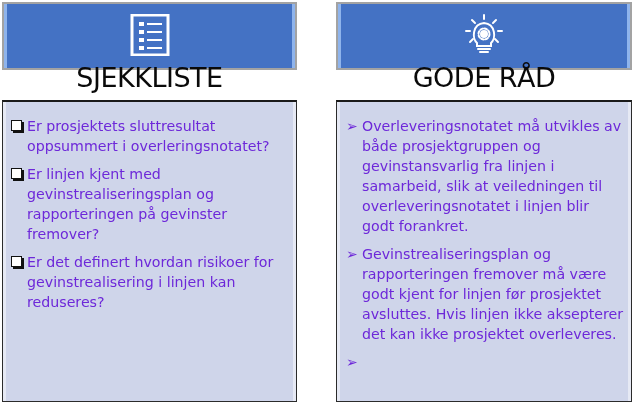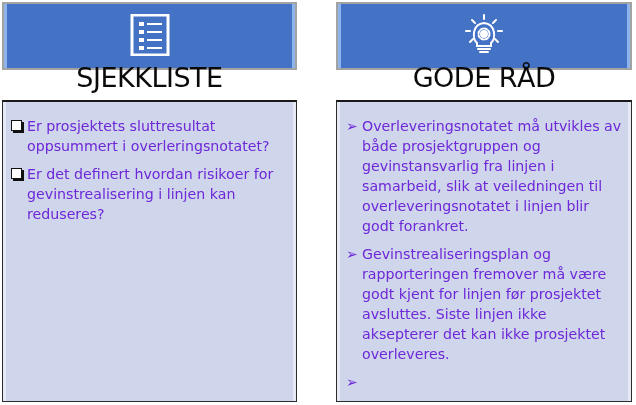--- a/index.html
+++ b/index.html
@@ -40,20 +40,21 @@
       <rect x="9" y="24" width="5" height="4" fill="#fff"></rect>
         <rect x="17" y="25" width="15" height="2" fill="#fff"></rect>
       <rect x="9" y="32" width="5" height="4" fill="#fff"></rect>
         <rect x="17" y="33" width="15" height="2" fill="#fff"></rect>
     </svg>
     <div class="title">SJEKKLISTE</div>
   </div>
   <div class="body">
     <ul>
       <li><span class="mark"><span class="box"></span></span><span>Er prosjektets sluttresultat oppsummert i overleringsnotatet?</span></li>
+      <li><span class="mark"><span class="box"></span></span><span>Er linjen kjent med gevinstrealiseringsplan og rapporteringen på gevinster fremover?</span></li>
       <li><span class="mark"><span class="box"></span></span><span>Er det definert hvordan risikoer for gevinstrealisering i linjen kan reduseres?</span></li>
     </ul>
   </div>
 </div>
 
 <div class="panel right">
   <div class="header">
     <svg class="icon" viewBox="0 0 40 42">
       <g stroke="#fff" stroke-width="2" fill="none" stroke-linecap="round">
         <line x1="20" y1="1" x2="20" y2="5"></line>
@@ -68,17 +69,17 @@
         <line x1="16" y1="38" x2="24" y2="38"></line>
         <circle cx="20" cy="20" r="3" fill="#fff"></circle>
         <circle cx="20" cy="20" r="5.5" stroke-dasharray="2.5 1.8"></circle>
       </g>
     </svg>
     <div class="title">GODE RÅD</div>
   </div>
   <div class="body">
     <ul>
       <li><span class="mark arrow">➢</span><span>Overleveringsnotatet må utvikles av både prosjektgruppen og gevinstansvarlig fra linjen i samarbeid, slik at veiledningen til overleveringsnotatet i linjen blir godt forankret.</span></li>
-      <li><span class="mark arrow">➢</span><span>Gevinstrealiseringsplan og rapporteringen fremover må være godt kjent for linjen før prosjektet avsluttes. Siste linjen ikke aksepterer det kan ikke prosjektet overleveres.</span></li>
+      <li><span class="mark arrow">➢</span><span>Gevinstrealiseringsplan og rapporteringen fremover må være godt kjent for linjen før prosjektet avsluttes. Hvis linjen ikke aksepterer det kan ikke prosjektet overleveres.</span></li>
       <li><span class="mark arrow">➢</span></li>
     </ul>
   </div>
 </div>
 
 </body></html>

